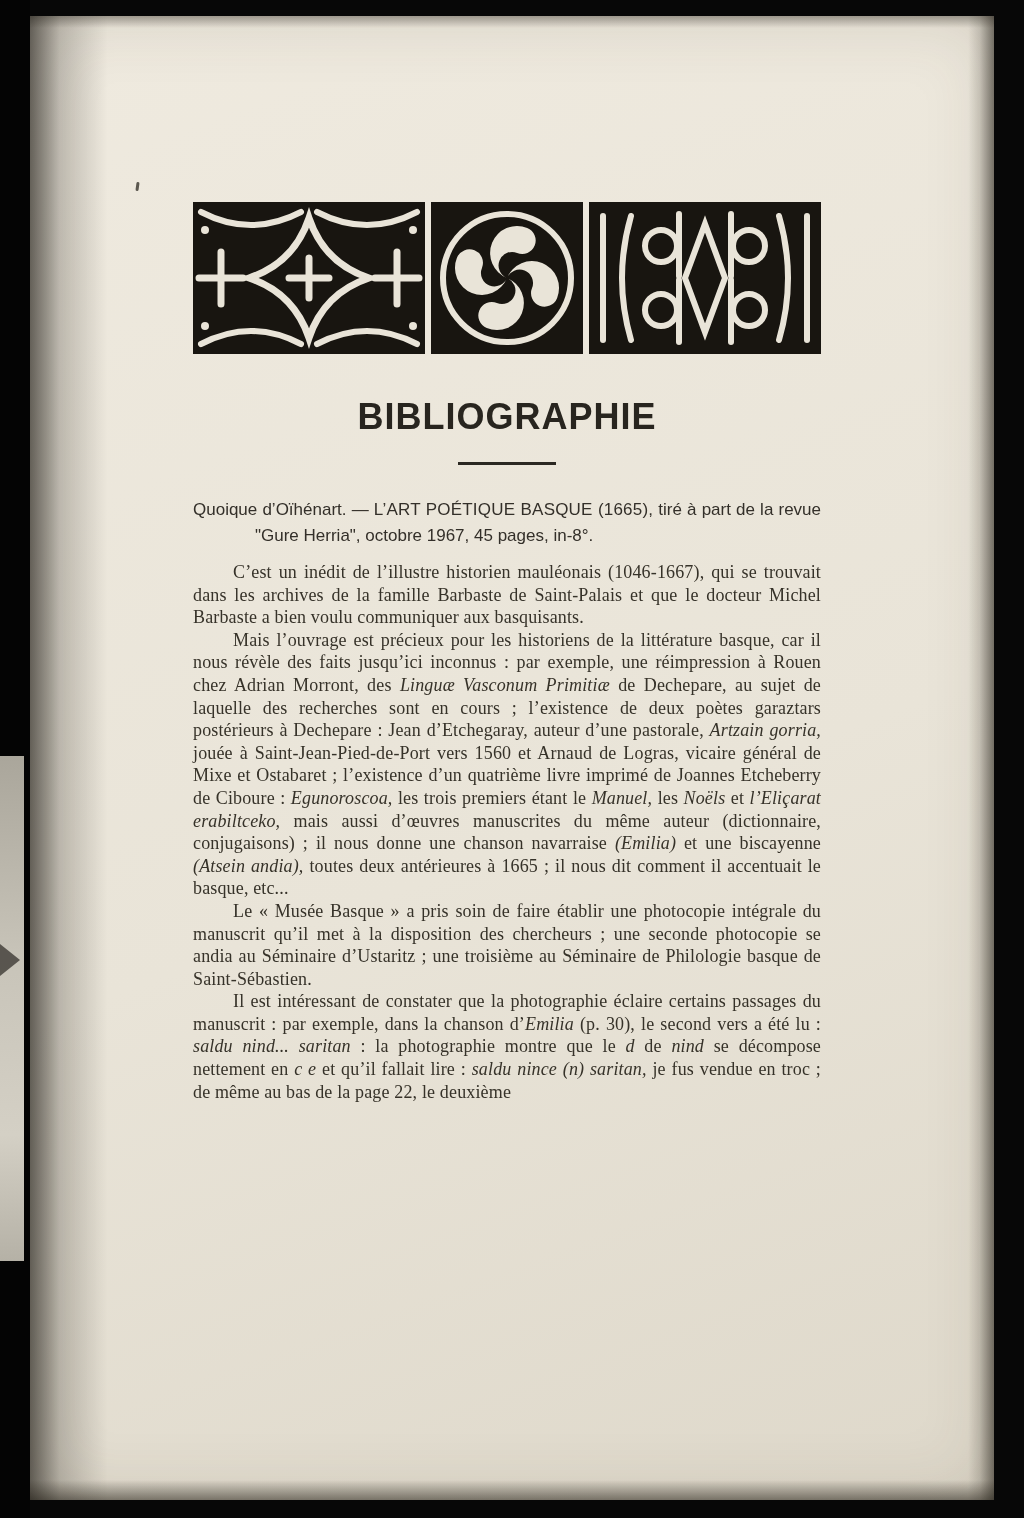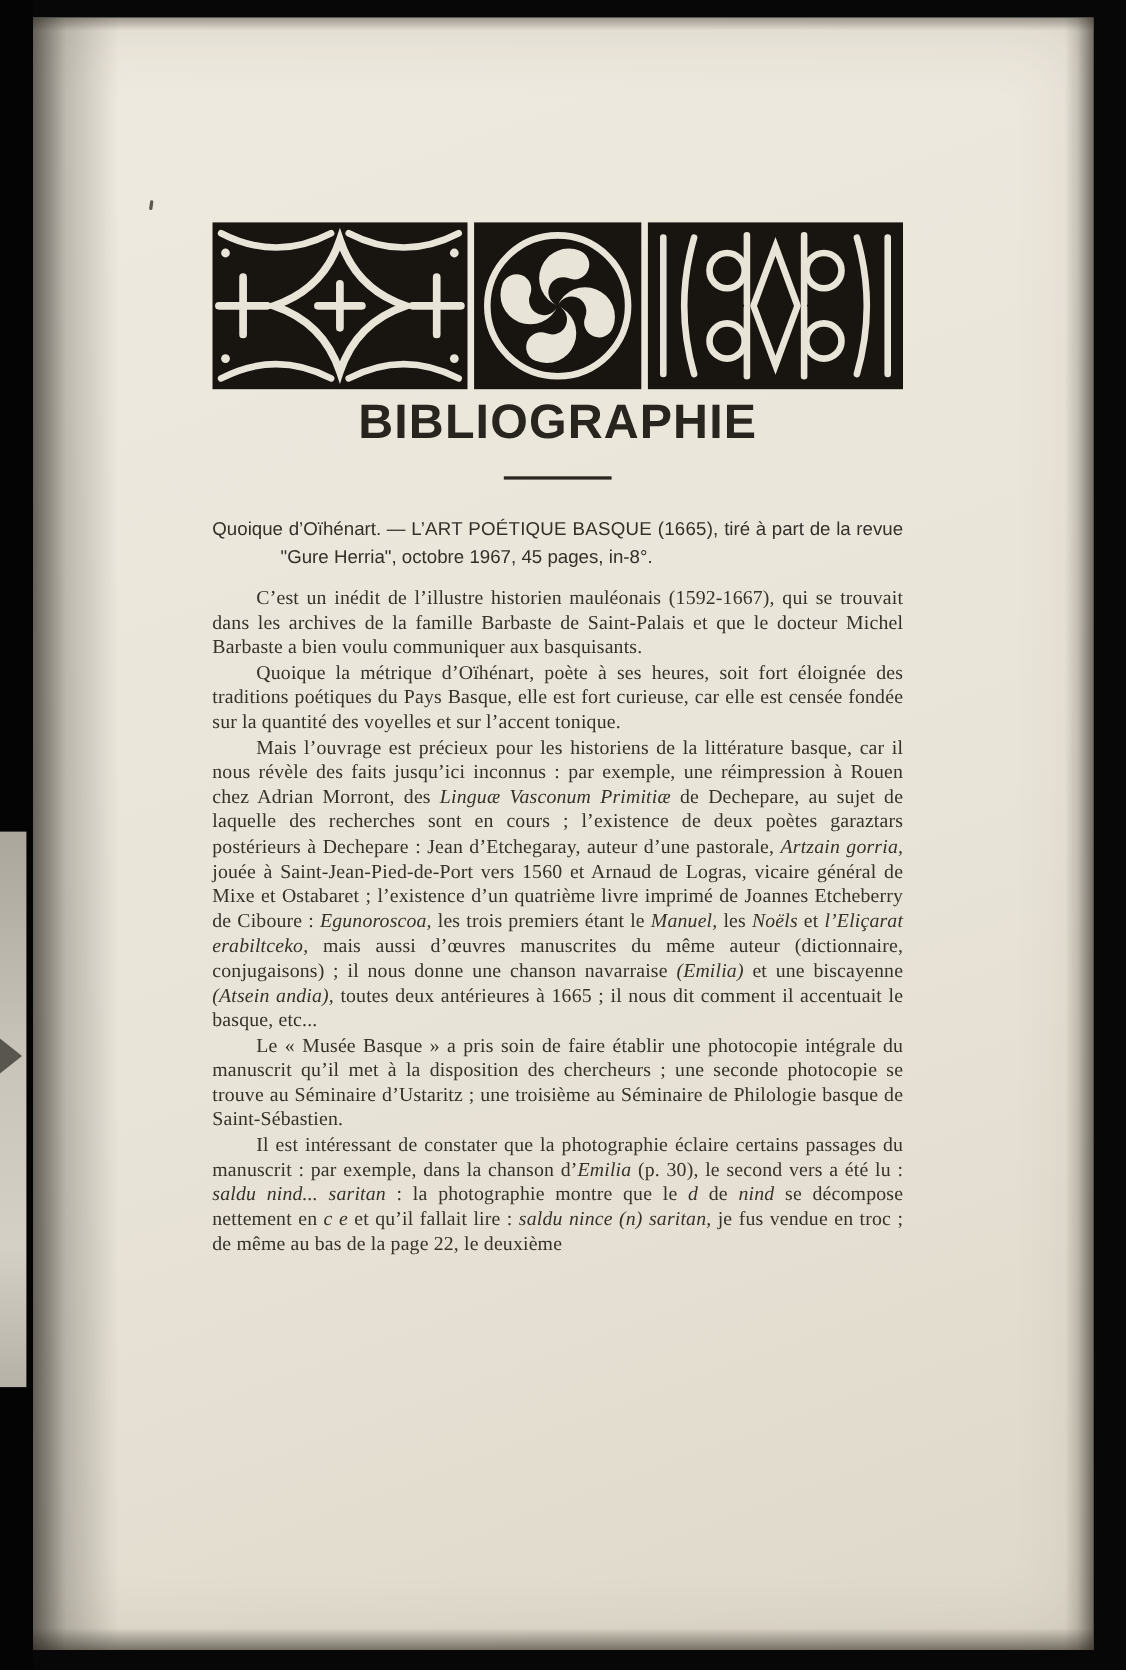--- a/index.html
+++ b/index.html
@@ -25,22 +25,22 @@
   .bottom-edge { position:absolute; left:0; bottom:0; width:100%; height:20px;
                  background:linear-gradient(0deg, rgba(28,24,16,0.5), rgba(0,0,0,0)); }
   .top-edge { position:absolute; left:0; top:0; width:100%; height:12px;
               background:linear-gradient(180deg, rgba(28,24,16,0.35), rgba(0,0,0,0)); }
   .speck { position:absolute; left:106px; top:166px; width:3px; height:9px; background:#5c584f; border-radius:2px; transform:rotate(8deg); }
 
   .content { position:absolute; left:163px; top:0; width:628px; }
 
   .ornament { margin-top:186px; width:628px; height:152px; }
 
-  .title { font-family:"Liberation Sans", sans-serif; font-weight:700; font-size:44px;
-           letter-spacing:1px; color:#28251f; text-align:center; }
+  .title { font-family:"Liberation Sans", sans-serif; font-weight:700; font-size:36px;
+           letter-spacing:1px; color:#28251f; text-align:center; margin-top:38px; }
 
   .rule { width:98px; height:3px; background:#2b2822; margin:24px auto 0; }
 
   .entry { font-family:"Liberation Sans", sans-serif; font-size:17px; line-height:26px;
            color:#332f29; text-align:justify; padding-left:62px; text-indent:-62px; margin-top:32px; }
   .entry span[data-bold="1"] { font-weight:400; letter-spacing:.2px; }
 
   .body-block { margin-top:12px; }
   .para { font-size:18px; line-height:22.6px; color:#363229; text-align:justify;
           text-indent:40px; letter-spacing:.15px; }
@@ -116,22 +116,21 @@
         </g>
       </svg>
 
       <h1 class="title">BIBLIOGRAPHIE</h1>
 
       <div class="rule"></div>
 
       <p class="entry"><span>Quoique d’Oïhénart. — </span><span data-bold="1">L’ART POÉTIQUE BASQUE (1665),</span><span> tiré à part de la revue "Gure Herria", octobre 1967, 45 pages, in-8°.</span></p>
 
       <div class="body-block">
-        <p class="para"><span>C’est un inédit de l’illustre historien mauléonais (1592-1667), qui se trouvait dans les archives de la famille Barbaste de Saint-Palais et que le docteur Michel Barbaste a bien voulu communiquer aux basquisants.</span></p>
-        <p class="para"><span>Quoique la métrique d’Oïhénart, poète à ses heures, soit fort éloignée des traditions poétiques du Pays Basque, elle est fort curieuse, car elle est censée fondée sur la quantité des voyelles et sur l’accent tonique.</span></p>
+        <p class="para"><span>C’est un inédit de l’illustre historien mauléonais (1046-1667), qui se trouvait dans les archives de la famille Barbaste de Saint-Palais et que le docteur Michel Barbaste a bien voulu communiquer aux basquisants.</span></p>
         <p class="para"><span>Mais l’ouvrage est précieux pour les historiens de la littérature basque, car il nous révèle des faits jusqu’ici inconnus : par exemple, une réimpression à Rouen chez Adrian Morront, des </span><span style="font-style: italic;">Linguæ Vasconum Primitiæ</span><span> de Dechepare, au sujet de laquelle des recherches sont en cours ; l’existence de deux poètes garaztars postérieurs à Dechepare : Jean d’Etchegaray, auteur d’une pastorale, </span><span style="font-style: italic;">Artzain gorria,</span><span> jouée à Saint-Jean-Pied-de-Port vers 1560 et Arnaud de Logras, vicaire général de Mixe et Ostabaret ; l’existence d’un quatrième livre imprimé de Joannes Etcheberry de Ciboure : </span><span style="font-style: italic;">Egunoroscoa,</span><span> les trois premiers étant le </span><span style="font-style: italic;">Manuel,</span><span> les </span><span style="font-style: italic;">Noëls</span><span> et </span><span style="font-style: italic;">l’Eliçarat erabiltceko,</span><span> mais aussi d’œuvres manuscrites du même auteur (dictionnaire, conjugaisons) ; il nous donne une chanson navarraise </span><span style="font-style: italic;">(Emilia)</span><span> et une biscayenne </span><span style="font-style: italic;">(Atsein andia),</span><span> toutes deux antérieures à 1665 ; il nous dit comment il accentuait le basque, etc...</span></p>
-        <p class="para"><span>Le « Musée Basque » a pris soin de faire établir une photocopie intégrale du manuscrit qu’il met à la disposition des chercheurs ; une seconde photocopie se trouve au Séminaire d’Ustaritz ; une troisième au Séminaire de Philologie basque de Saint-Sébastien.</span></p>
+        <p class="para"><span>Le « Musée Basque » a pris soin de faire établir une photocopie intégrale du manuscrit qu’il met à la disposition des chercheurs ; une seconde photocopie se andia au Séminaire d’Ustaritz ; une troisième au Séminaire de Philologie basque de Saint-Sébastien.</span></p>
         <p class="para"><span>Il est intéressant de constater que la photographie éclaire certains passages du manuscrit : par exemple, dans la chanson d’</span><span style="font-style: italic;">Emilia</span><span> (p. 30), le second vers a été lu : </span><span style="font-style: italic;">saldu nind... saritan</span><span> : la photographie montre que le </span><span style="font-style: italic;">d</span><span> de </span><span style="font-style: italic;">nind</span><span> se décompose nettement en </span><span style="font-style: italic;">c e</span><span> et qu’il fallait lire : </span><span style="font-style: italic;">saldu nince (n) saritan,</span><span> je fus vendue en troc ; de même au bas de la page 22, le deuxième</span></p>
       </div>
 
     </div>
   </div>
 </div>
 
 </body></html>

